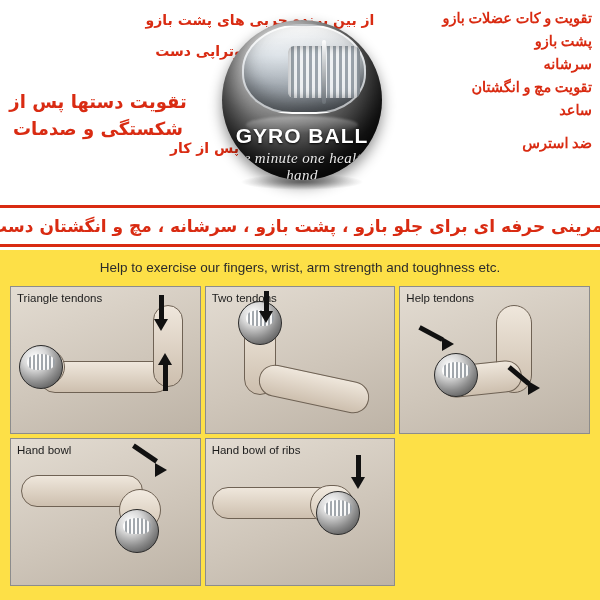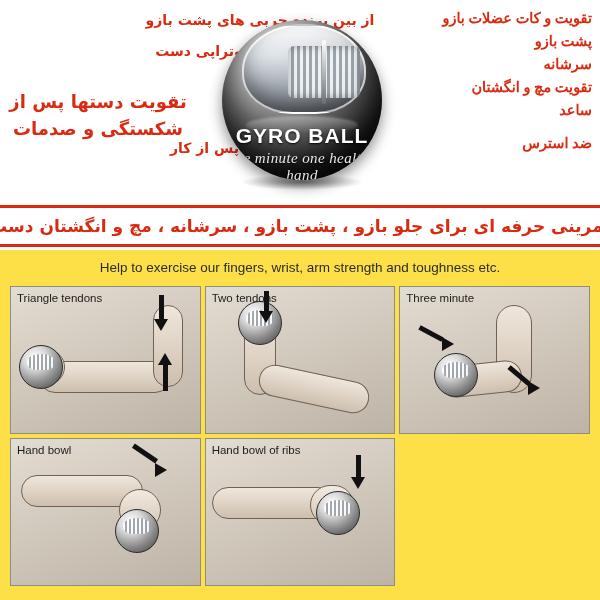--- a/index.html
+++ b/index.html
@@ -379,21 +379,21 @@
         <div class="cap">Two tendons</div>
         <div class="arm" style="left:38px; top:28px; width:30px; height:78px;"></div>
         <div class="arm" style="left:52px; top:86px; width:110px; height:30px; transform: rotate(12deg);"></div>
         <div class="mini-ball" style="left:32px; top:14px;"></div>
         <div class="arrow-shaft" style="left:58px; top:4px; width:5px; height:22px;"></div>
         <div class="arrow f-down" style="left:53px; top:24px;"></div>
       </div>
 
       <div class="cell">
         <div class="bg"></div>
-        <div class="cap">Three minute</div>
+        <div class="cap">Help tendons</div>
         <div class="arm" style="left:96px; top:18px; width:34px; height:86px;"></div>
         <div class="arm" style="left:40px; top:76px; width:80px; height:30px; transform: rotate(-6deg);"></div>
         <div class="mini-ball" style="left:34px; top:66px;"></div>
         <div class="arrow-shaft" style="left:18px; top:44px; width:26px; height:5px; transform: rotate(28deg);"></div>
         <div class="arrow f-right" style="left:42px; top:50px;"></div>
         <div class="arrow-shaft" style="left:106px; top:86px; width:26px; height:5px; transform: rotate(40deg);"></div>
         <div class="arrow f-right" style="left:128px; top:94px;"></div>
       </div>
 
 

